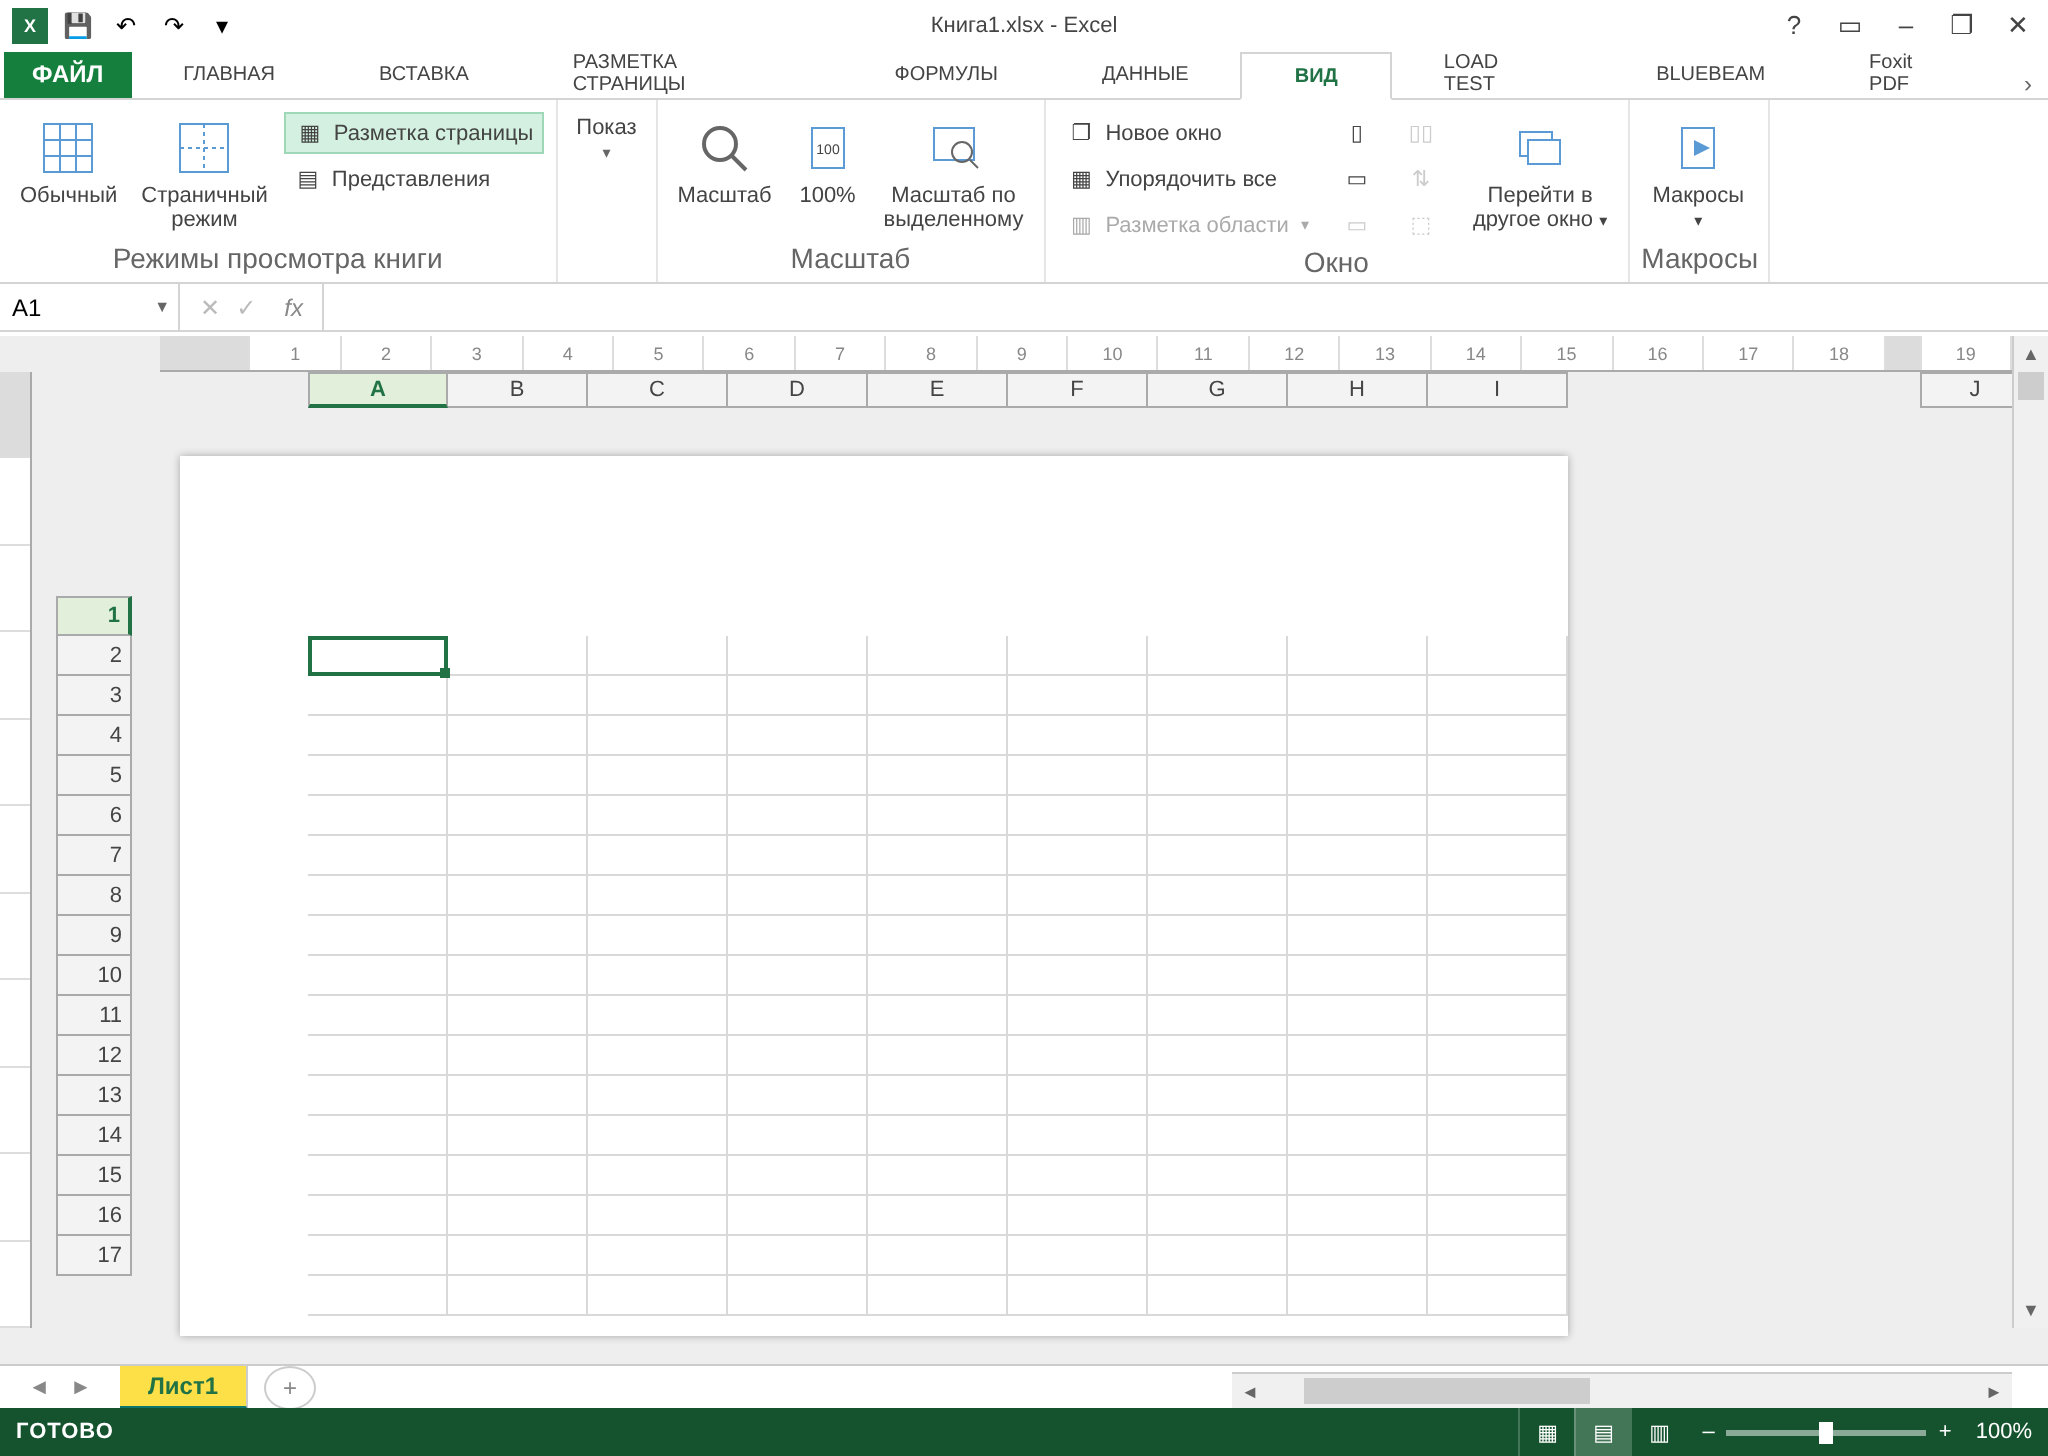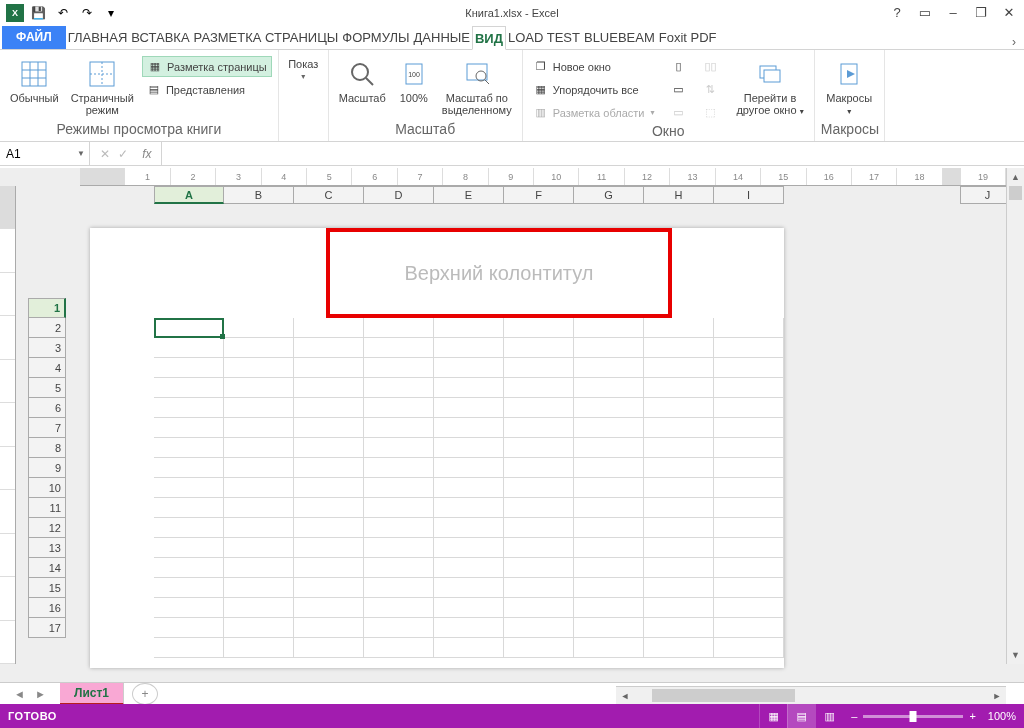--- a/index.html
+++ b/index.html
@@ -9,22 +9,22 @@
 .titlebar { height:26px; background:#fff; display:flex; align-items:center; position:relative; border-bottom:1px solid #fff; }
 .qat { display:flex; align-items:center; gap:2px; padding-left:4px; }
 .qat-item { width:22px; height:22px; display:flex; align-items:center; justify-content:center; cursor:pointer; }
 .excel-ico { width:18px; height:18px; background:#217346; color:#fff; font-size:9px; font-weight:bold; display:flex; align-items:center; justify-content:center; }
 .title-center { position:absolute; left:50%; transform:translateX(-50%); font-size:11px; color:#444; }
 .win-controls { position:absolute; right:2px; display:flex; gap:2px; }
 .win-btn { width:26px; height:20px; display:flex; align-items:center; justify-content:center; cursor:pointer; color:#444; font-size:13px; }
 
 
 .ribbon-tabs { height:24px; display:flex; align-items:flex-end; border-bottom:1px solid #d4d4d4; padding-left:2px; }
-.file-tab { background:#3b82f6; color:#fff; height:24px; padding:0 14px; font-size:12px; font-weight:bold; display:flex; align-items:center; cursor:pointer; }
-.tab { height:24px; padding:0 2px; font-size:13px; color:#444; display:flex; align-items:center; cursor:pointer; position:relative; }
+.file-tab { background:#15803d; color:#fff; height:24px; padding:0 14px; font-size:12px; font-weight:bold; display:flex; align-items:center; cursor:pointer; }
+.tab { height:24px; padding:0 26px; font-size:10px; color:#444; display:flex; align-items:center; cursor:pointer; position:relative; }
 .tab.active { color:#217346; font-weight:bold; border:1px solid #d4d4d4; border-bottom:1px solid #fff; background:#fff; margin-bottom:-1px; }
 .tab-overflow { margin-left:auto; padding:0 8px; cursor:pointer; color:#666; }
 
 
 .ribbon { height:92px; background:#fff; border-bottom:1px solid #d4d4d4; display:flex; }
 .group { border-right:1px solid #e5e5e5; padding:2px 6px; display:flex; flex-direction:column; justify-content:space-between; position:relative; }
 .group-content { flex:1; display:flex; align-items:flex-start; gap:4px; padding-top:4px; }
 .group-label { font-size:14px; color:#666; text-align:center; padding-bottom:2px; white-space:nowrap; }
 .big-btn { display:flex; flex-direction:column; align-items:center; justify-content:flex-start; width:auto; padding:2px 4px; cursor:pointer; text-align:center; gap:2px; }
 .big-btn .ico { width:32px; height:32px; display:flex; align-items:center; justify-content:center; }
@@ -78,25 +78,25 @@
 .vscroll .arr { position:absolute; left:0; right:0; height:18px; display:flex; align-items:center; justify-content:center; font-size:9px; color:#666; }
 
 .hscroll { position:absolute; bottom:0; left:170px; right:18px; height:18px; background:#f0f0f0; border-top:1px solid #ccc; display:flex; }
 .hscroll .track { flex:1; position:relative; margin:0 18px; }
 .hscroll .thumb { position:absolute; top:2px; bottom:2px; left:0; width:45%; background:#cdcdcd; }
 .hscroll .arr { width:18px; display:flex; align-items:center; justify-content:center; font-size:9px; color:#666; }
 
 
 .sheets { position:absolute; bottom:24px; left:0; right:0; height:22px; background:#fff; border-top:1px solid #ccc; display:flex; align-items:center; }
 .sheets .nav { width:60px; display:flex; align-items:center; justify-content:center; gap:10px; color:#888; font-size:11px; }
-.sheet-tab { padding:0 14px; height:22px; display:flex; align-items:center; border-right:1px solid #ccc; background:#f9a8d4; font-size:12px; border-bottom:2px solid #b91c1c; color:#217346; font-weight:bold; cursor:pointer; }
+.sheet-tab { padding:0 14px; height:22px; display:flex; align-items:center; border-right:1px solid #ccc; background:#fde047; font-size:12px; border-bottom:2px solid #0f766e; color:#217346; font-weight:bold; cursor:pointer; }
 .add-sheet { width:26px; height:22px; display:flex; align-items:center; justify-content:center; border:1px solid #ccc; border-radius:50%; margin-left:8px; cursor:pointer; color:#888; }
 
 
-.status { position:absolute; bottom:0; left:0; right:0; height:24px; background:#a21caf; color:#fff; display:flex; align-items:center; font-size:11px; padding:0 8px;justify-content:space-between; }
+.status { position:absolute; bottom:0; left:0; right:0; height:24px; background:#14532d; color:#fff; display:flex; align-items:center; font-size:11px; padding:0 8px;justify-content:space-between; }
 .status .left { flex:1; font-weight:bold; letter-spacing:.5px; }
 .view-btns { display:flex; gap:0; }
 .view-btn { width:28px; height:24px; display:flex; align-items:center; justify-content:center; cursor:pointer; border-left:1px solid rgba(255,255,255,.2); }
 .view-btn.active { background:rgba(255,255,255,.2); }
 .zoom { display:flex; align-items:center; gap:6px; margin-left:8px; }
 .zoom-slider { width:100px; height:3px; background:rgba(255,255,255,.5); position:relative; }
 .zoom-slider::after { content:""; position:absolute; left:50%; top:-4px; width:7px; height:11px; background:#fff; transform:translateX(-50%); }
 </style>
 </head>
 <body>
@@ -369,23 +369,20 @@
     <div class="rh">11</div>
     <div class="rh">12</div>
     <div class="rh">13</div>
     <div class="rh">14</div>
     <div class="rh">15</div>
     <div class="rh">16</div>
     <div class="rh">17</div>
   </div>
 
   <div class="page">
-    <div class="header-box">
-      <div class="header-text">Верхний колонтитул</div>
-    </div>
     <div class="grid">
       <div class="row">
           <div class="cell sel-cell"></div>
           <div class="cell"></div>
           <div class="cell"></div>
           <div class="cell"></div>
           <div class="cell"></div>
           <div class="cell"></div>
           <div class="cell"></div>
           <div class="cell"></div>

